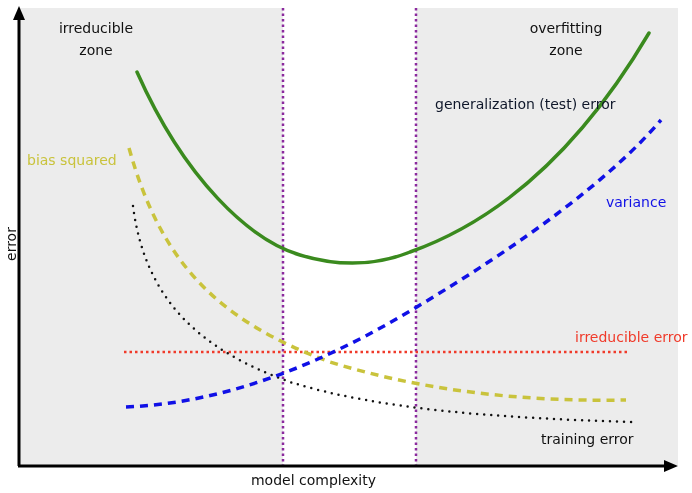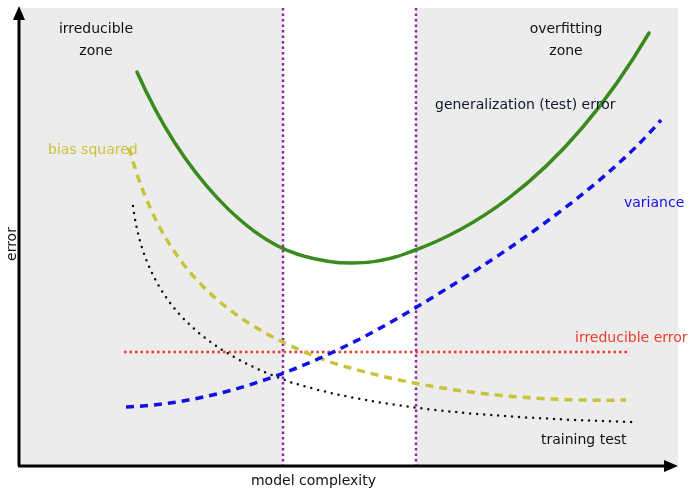--- a/index.html
+++ b/index.html
@@ -47,21 +47,21 @@
     <div>irreducible</div>
     <div style="margin-top:4px;">zone</div>
   </div>
   <div class="lbl zone" style="left:518px; top:19px; width:96px;">
     <div>overfitting</div>
     <div style="margin-top:4px;">zone</div>
   </div>
 
   
   <div class="lbl" style="left:435px; top:95px; color:#0f172a;">generalization (test) error</div>
-  <div class="lbl" style="left:27px; top:140px; color:#c9c33c;margin-left:21px;">bias squared</div>
-  <div class="lbl" style="left:624px; top:193px; color:#1010e6;">variance</div>
+  <div class="lbl" style="left:27px; top:151px; color:#c9c33c;">bias squared</div>
+  <div class="lbl" style="left:606px; top:193px; color:#1010e6;">variance</div>
   <div class="lbl" style="left:529px; top:328px; color:#f03a2a;margin-left:46px;">irreducible error</div>
-  <div class="lbl" style="left:541px; top:430px; color:#111111;">training test</div>
+  <div class="lbl" style="left:541px; top:430px; color:#111111;">training error</div>
 
   
   <div class="ylabel">error</div>
   <div class="xlabel">model complexity</div>
 </div>
 
 </body></html>

